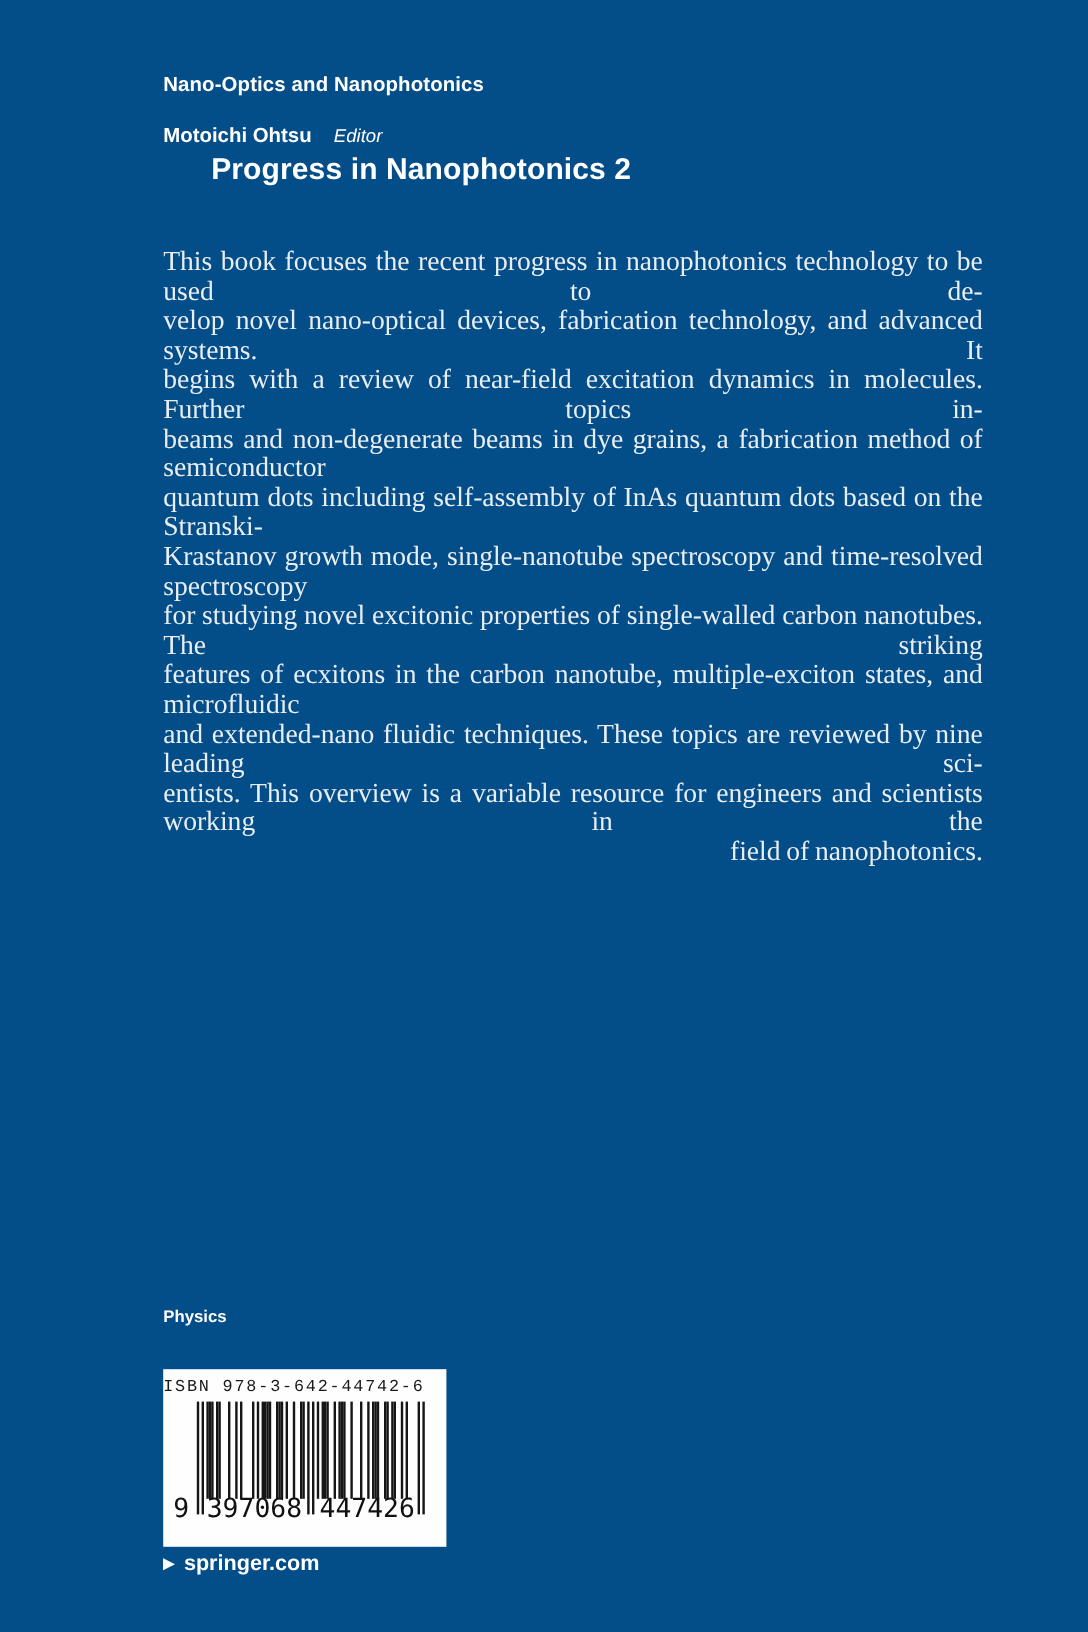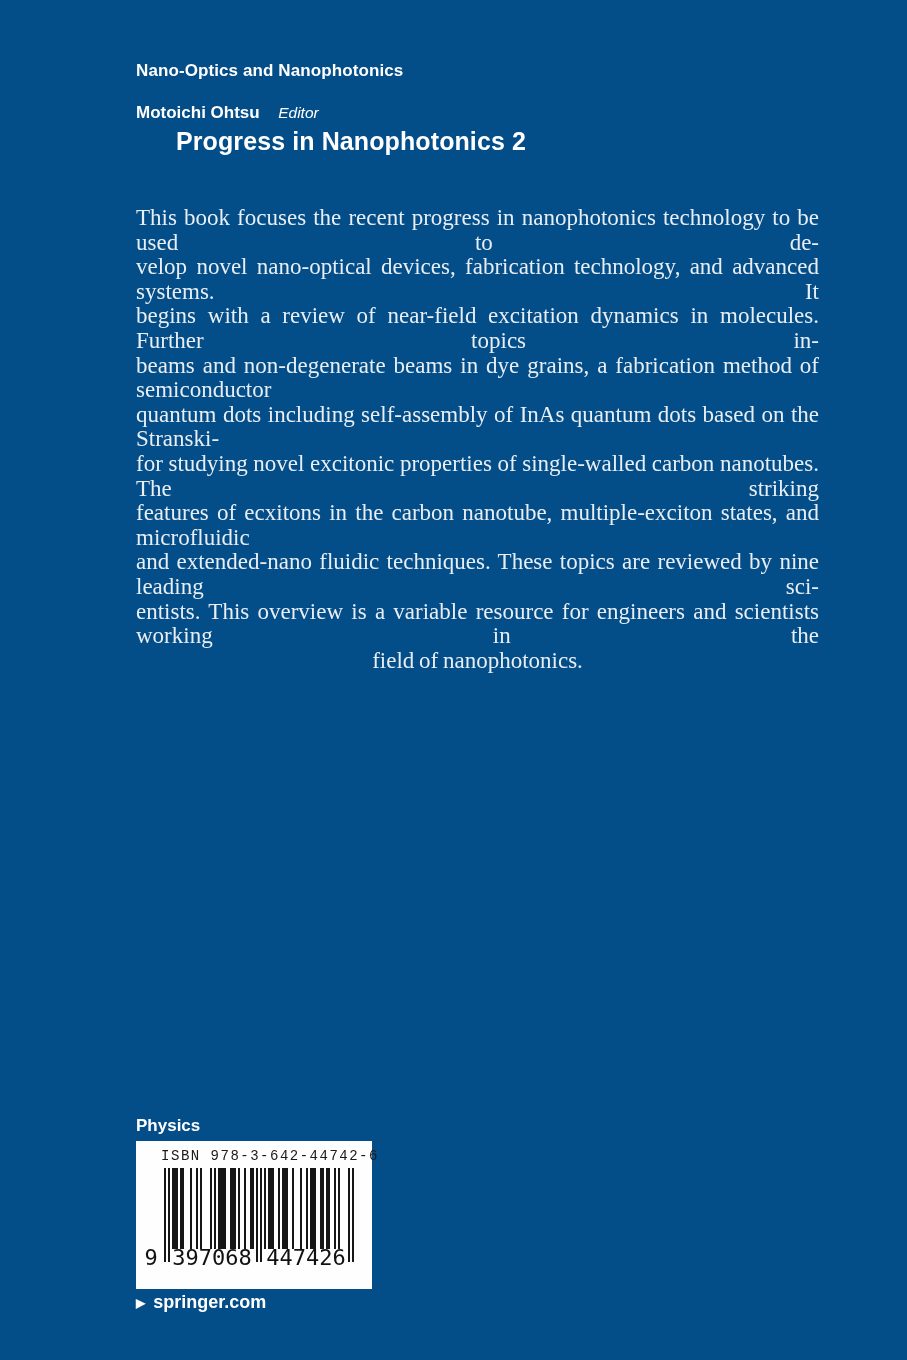--- a/index.html
+++ b/index.html
@@ -54,46 +54,44 @@
     word-spacing: -1px;
   }
   .desc-line {
     text-align: justify;
     text-align-last: justify;
     white-space: normal;
     overflow: hidden;
   }
   .desc-line:last-child {
     text-align-last: auto;
-    text-align: center;
+    text-align: right;
   }
   .category {
     position: absolute;
-    left: 136px; top: 1116px;
-    font-size: 17px;
+    left: 136px; top: 1089px;
+    font-size: 14px;
     font-weight: bold;
     color: #ffffff;
   }
   .barcode-box {
     position: absolute;
     left: 136px; top: 1141px;
     width: 236px; height: 148px;
     background: #fefefe;
   }
   .isbn-label {
     position: absolute;
     left: 0; top: 7px;
     width: 100%;
-    text-align: center;
     font-family: "Liberation Mono", "DejaVu Sans Mono", monospace;
     font-size: 14px;
     letter-spacing: 1.5px;
     color: #1a1a1a;
     white-space: nowrap;
-    margin-left: 16px;
   }
   .bars {
     position: absolute;
     left: 28px; top: 27px;
     width: 190px; height: 94px;
   }
   .bar {
     position: absolute;
     top: 0;
     background: #161616;
@@ -138,20 +136,21 @@
   </div>
 
   <div class="book-title">Progress in Nanophotonics 2</div>
 
   <div class="description">
       <div class="desc-line">This book focuses the recent progress in nanophotonics technology to be used to de-</div>
       <div class="desc-line">velop novel nano-optical devices, fabrication technology, and advanced systems. It</div>
       <div class="desc-line">begins with a review of near-field excitation dynamics in molecules. Further topics in-</div>
       <div class="desc-line">beams and non-degenerate beams in dye grains, a fabrication method of semiconductor</div>
       <div class="desc-line">quantum dots including self-assembly of InAs quantum dots based on the Stranski-</div>
+      <div class="desc-line">Krastanov growth mode, single-nanotube spectroscopy and time-resolved spectroscopy</div>
       <div class="desc-line">for studying novel excitonic properties of single-walled carbon nanotubes. The striking</div>
       <div class="desc-line">features of ecxitons in the carbon nanotube, multiple-exciton states, and microfluidic</div>
       <div class="desc-line">and extended-nano fluidic techniques. These topics are reviewed by nine leading sci-</div>
       <div class="desc-line">entists. This overview is a variable resource for engineers and scientists working in the</div>
       <div class="desc-line">field of nanophotonics.</div>
     </div>
 
   <div class="category">Physics</div>
 
   <div class="barcode-box">

